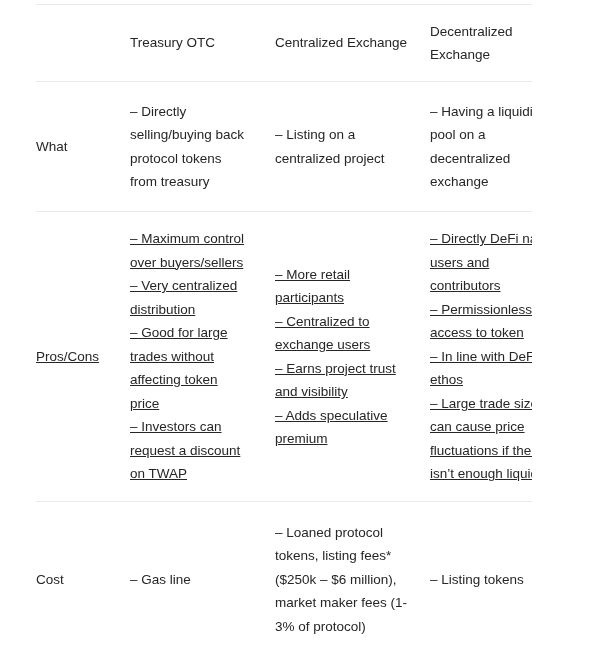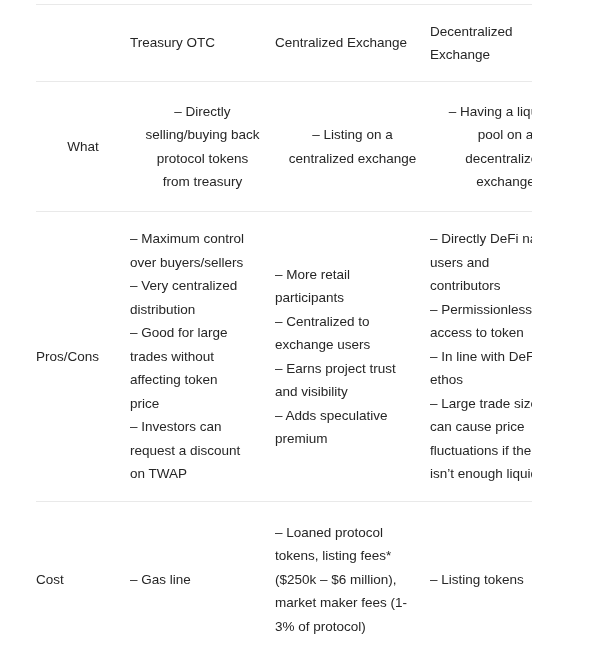--- a/index.html
+++ b/index.html
@@ -30,22 +30,22 @@
     font-weight: 400;
     color: #262626;
     white-space: pre;
     letter-spacing: 0;
     text-align: left;
   }
   td.lbl {
     padding-left: 8px;
   }
   tr.r-head td { height: 76px; }
-  tr.r-what td { height: 129px; text-align: center; }
-  tr.r-pros td { height: 289px; }
+  tr.r-what td { height: 129px; }
+  tr.r-pros td { height: 289px; text-decoration: underline; }
   tr.r-cost td { height: 155px; }
   col.c-lbl { width: 94px; }
   col.c-1   { width: 145px; }
   col.c-2   { width: 155px; }
   col.c-3   { width: 151px; }
 </style>
 </head>
 <body>
 
 <div class="page">
@@ -64,21 +64,21 @@
         <td>Decentralized
 Exchange</td>
       </tr>
       <tr class="r-what">
         <td class="lbl">What</td>
         <td>– Directly
 selling/buying back
 protocol tokens
 from treasury</td>
         <td>– Listing on a
-centralized exchange</td>
+centralized project</td>
         <td>– Having a liquidity
 pool on a
 decentralized
 exchange</td>
       </tr>
       <tr class="r-pros">
         <td class="lbl">Pros/Cons</td>
         <td>– Maximum control
 over buyers/sellers
 – Very centralized

